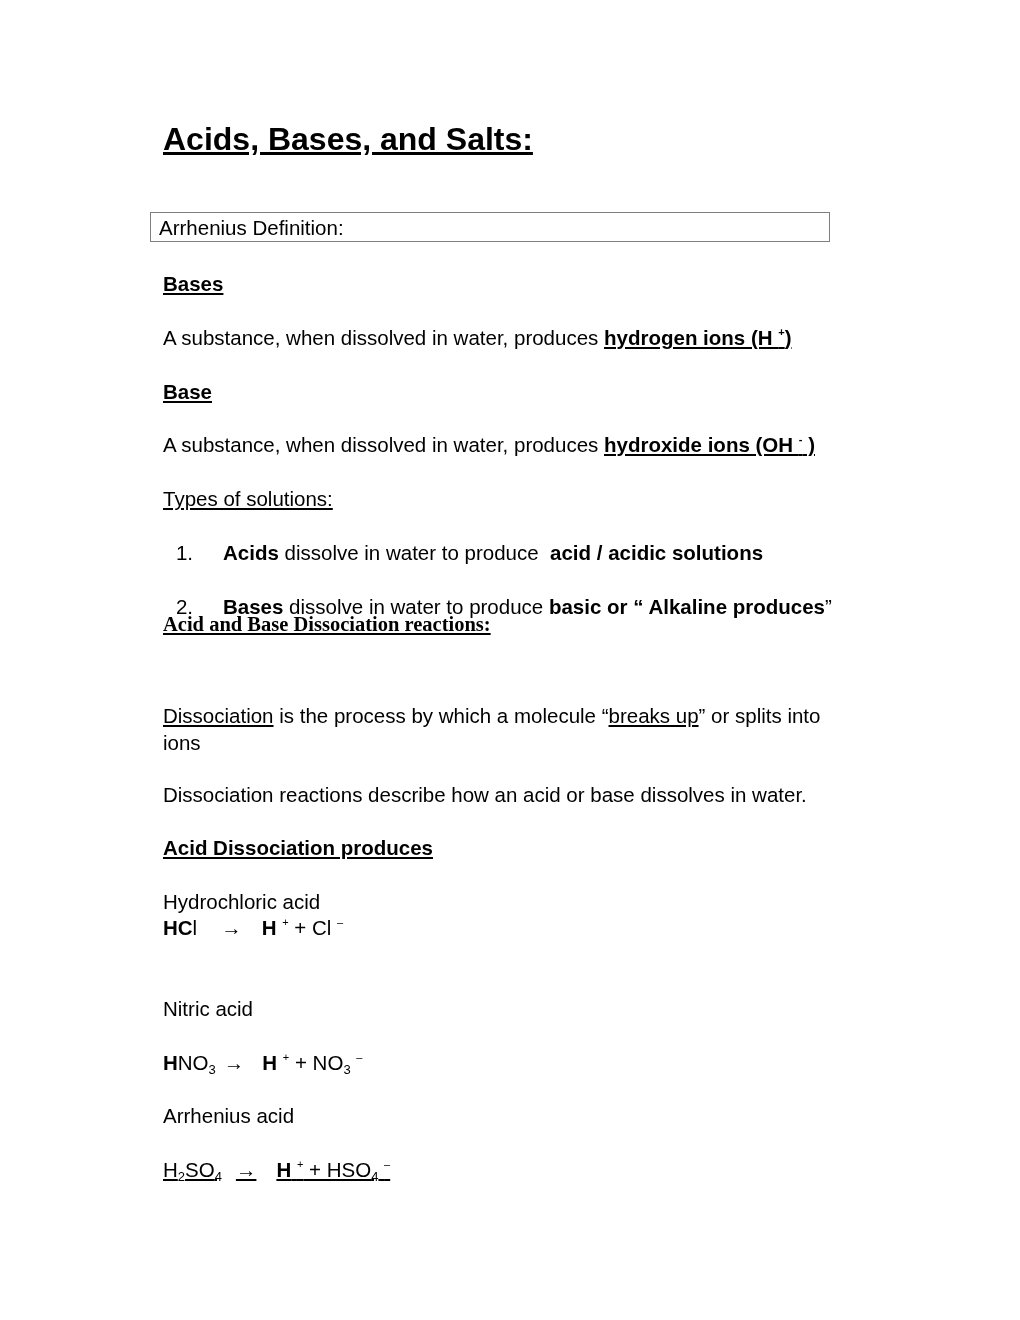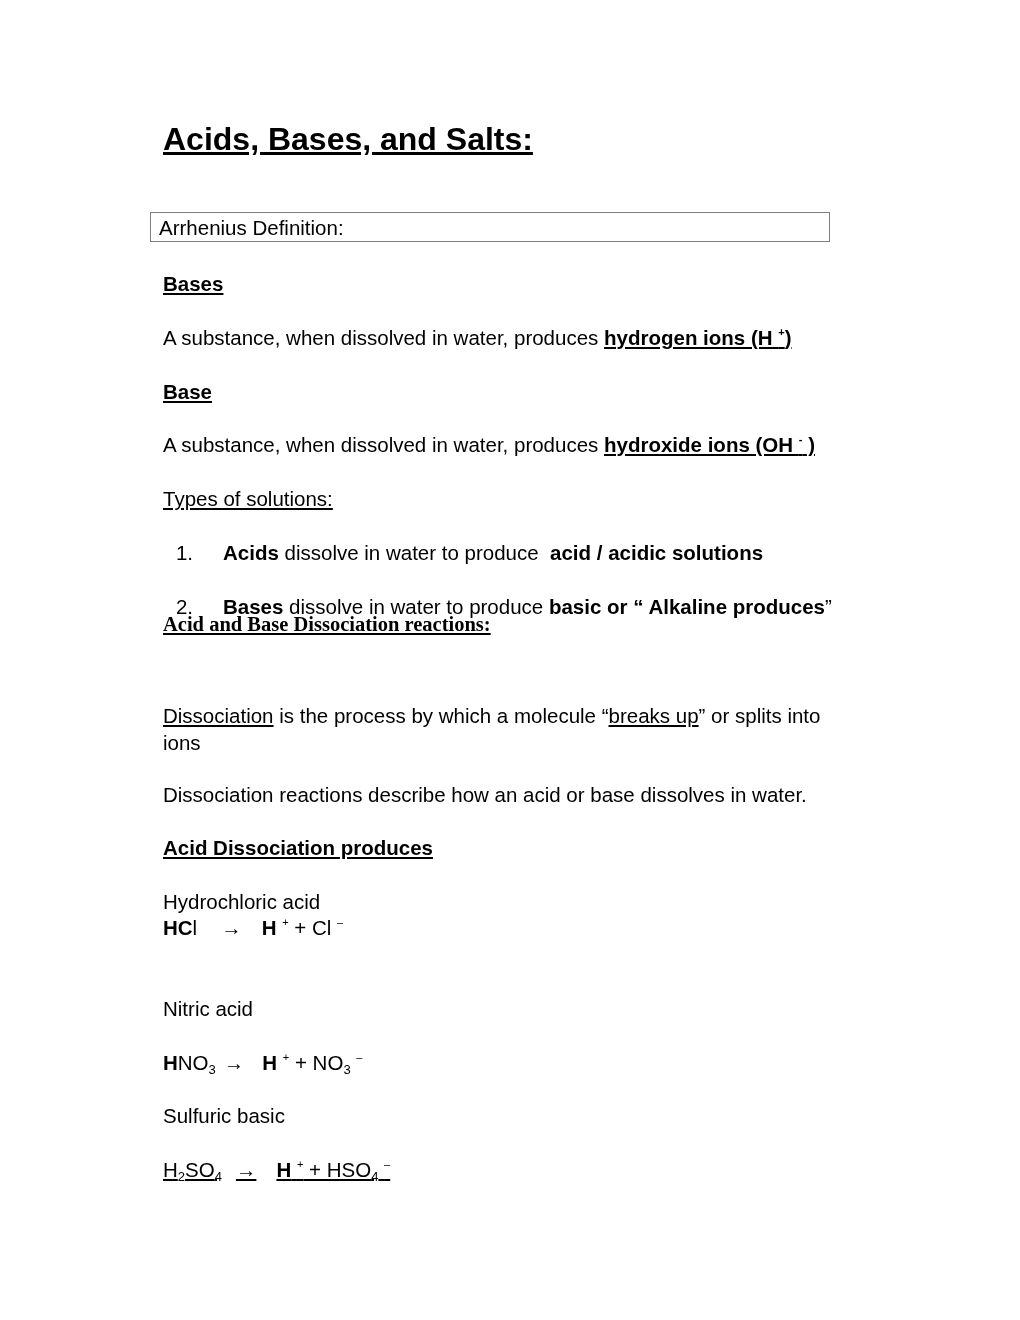--- a/index.html
+++ b/index.html
@@ -65,17 +65,17 @@
 <div class="abs" style="top:916px;">
   <span class="b">HC</span><span>l</span><span class="arrow" style="margin:0 20px 0 24px;">→</span><span class="b">H</span> <span class="sup-sm">+</span><span> + Cl </span><span class="sup-sm">–</span>
 </div>
 
 <div class="abs" style="top:997px;">Nitric acid</div>
 
 <div class="abs" style="top:1051px;">
   <span class="b">H</span><span>NO</span><sub>3</sub><span class="arrow" style="margin:0 18px 0 8px;">→</span><span class="b">H</span> <span class="sup-sm">+</span><span> + NO</span><sub>3</sub> <span class="sup-sm">–</span>
 </div>
 
-<div class="abs" style="top:1104px;">Sulfuric basic</div>
+<div class="abs" style="top:1104px;">Arrhenius acid</div>
 
 <div class="abs" style="top:1158px;text-decoration:underline;">
   <span>H</span><sub>2</sub><span>SO</span><sub>4</sub><span class="arrow" style="margin:0 20px 0 14px;">→</span><span class="b">H</span> <span class="sup-sm">+</span><span> + HSO</span><sub>4</sub> <span class="sup-sm">–</span>
 </div>
 
 </body></html>

